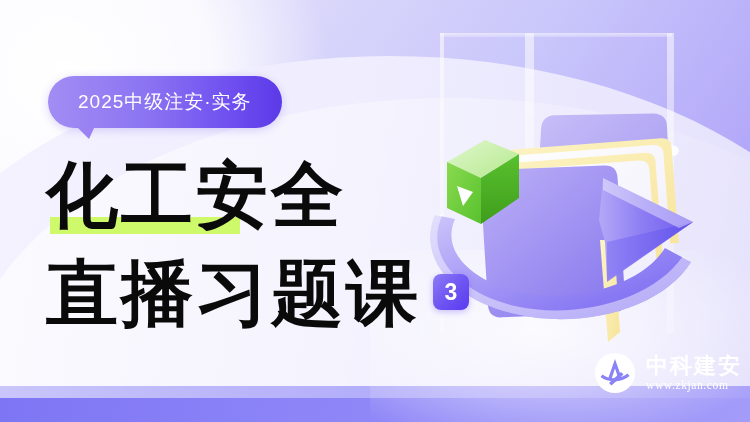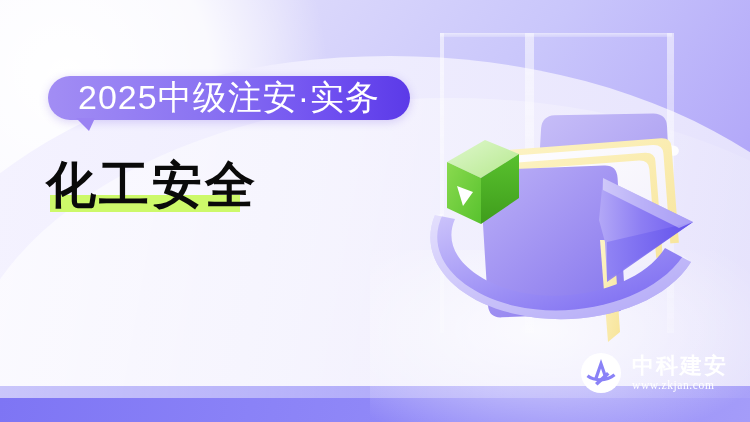--- a/index.html
+++ b/index.html
@@ -48,42 +48,42 @@
     background:radial-gradient(ellipse at 40% 40%,rgba(255,255,255,.75) 0%,rgba(255,255,255,0) 70%);
   }
 
   
   .content{position:absolute;left:0;top:0;width:470px;height:422px;}
 
   .pill-wrap{position:absolute;left:48px;top:76px;}
   .pill{
     position:relative;
     display:inline-flex;align-items:center;justify-content:center;
-    height:44px;padding:0 30px;
+    height:52px;padding:0 30px;
     border-radius:26px;
     background:linear-gradient(90deg,#a28df4 0%,#8b74f2 42%,#6f4ff0 78%,#5b3ae8 100%);
     color:#fff;
-    font-size:34px;letter-spacing:1px;font-weight:400;
+    font-size:19px;letter-spacing:1px;font-weight:400;
     white-space:nowrap;
     box-shadow:0 2px 10px rgba(95,60,220,.22);
   }
   .pill-tail{
     position:absolute;left:28px;bottom:-11px;
     width:0;height:0;
     border-left:13px solid transparent;
     border-right:6px solid transparent;
     border-top:13px solid #9a82f3;
   }
 
   .title-block{position:absolute;left:46px;top:160px;}
   .tline{position:relative;display:flex;align-items:flex-end;}
   .tline-text{
     font-family:"Liberation Serif","DejaVu Serif",serif;
     font-weight:700;
-    font-size:50px;
+    font-size:72px;
     line-height:1.0;
     color:#0a0a0a;
     letter-spacing:3px;
     white-space:nowrap;
     position:relative;z-index:2;
   }
   .hl{
     position:absolute;left:4px;bottom:-2px;
     width:190px;height:17px;
     background:#cdf96a;
@@ -100,21 +100,21 @@
     font-family:"Liberation Sans",sans-serif;
     box-shadow:0 2px 6px rgba(90,59,239,.3);
   }
 
   
   .illus{position:absolute;left:395px;top:0;width:355px;height:360px;}
   .illus svg{display:block;}
 
   
   .logo{
-    position:absolute;right:22px;bottom:28px;
+    position:absolute;right:8px;bottom:28px;
     display:flex;align-items:center;gap:10px;
   }
   .logo-mark{width:42px;height:42px;flex:0 0 42px;}
   .logo-texts{display:flex;flex-direction:column;gap:3px;}
   .logo-cn{
     font-size:22px;font-weight:700;color:#ffffff;letter-spacing:2px;
     line-height:1;font-family:"Liberation Sans",sans-serif;
   }
   .logo-url{
     font-size:11.5px;color:#ffffff;letter-spacing:.6px;line-height:1;
@@ -239,20 +239,24 @@
 
     <div class="pill-wrap">
       <div class="pill">2025中级注安·实务</div>
       <div class="pill-tail"></div>
     </div>
 
     <div class="title-block">
       <div class="tline">
         <span class="hl"></span>
         <span class="tline-text">化工安全</span>
+      </div>
+      <div class="tline tline2">
+        <span class="tline-text">直播习题课</span>
+        <span class="num-badge">3</span>
       </div>
     </div>
 
   </div>
 
   <div class="logo">
     <svg class="logo-mark" viewBox="0 0 42 42">
       <circle cx="21" cy="21" r="20" fill="#ffffff"></circle>
       <path d="M21 7 L28 27 L24.5 27 L21 16.5 L17.5 27 L14 27 Z" fill="#8a82f7"></path>
       <path d="M6.5 25 C 14 31, 28 31, 35.5 24 L 33.5 21.5 C 27 27.5, 14 27.5, 8.5 22.5 Z" fill="#8a82f7"></path>

